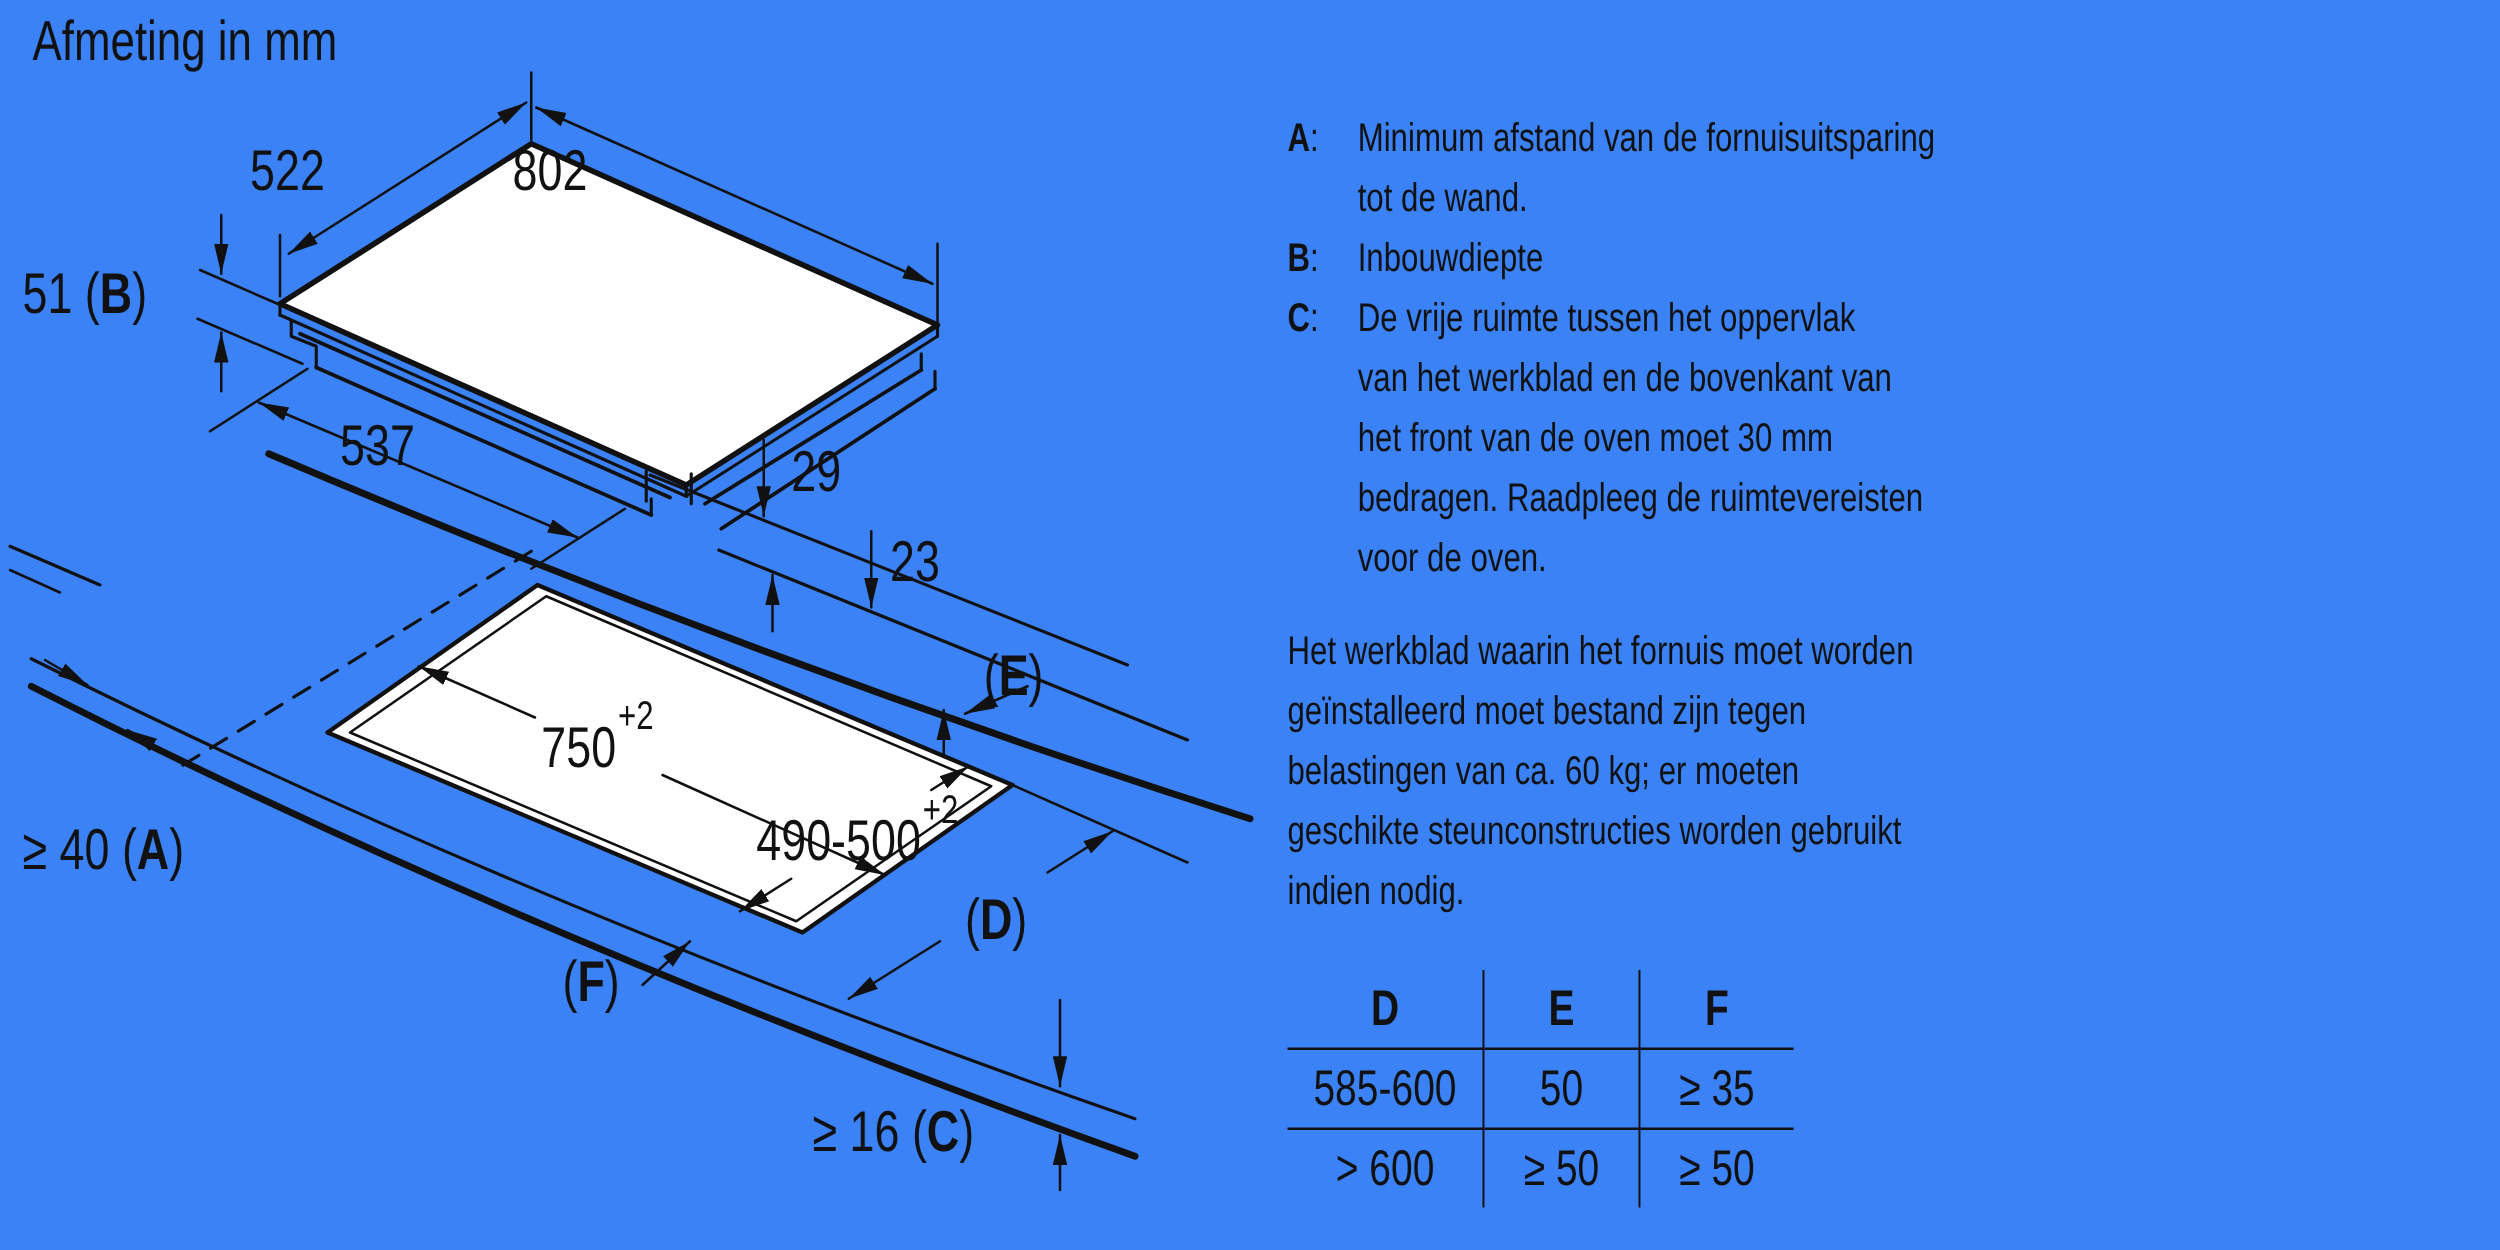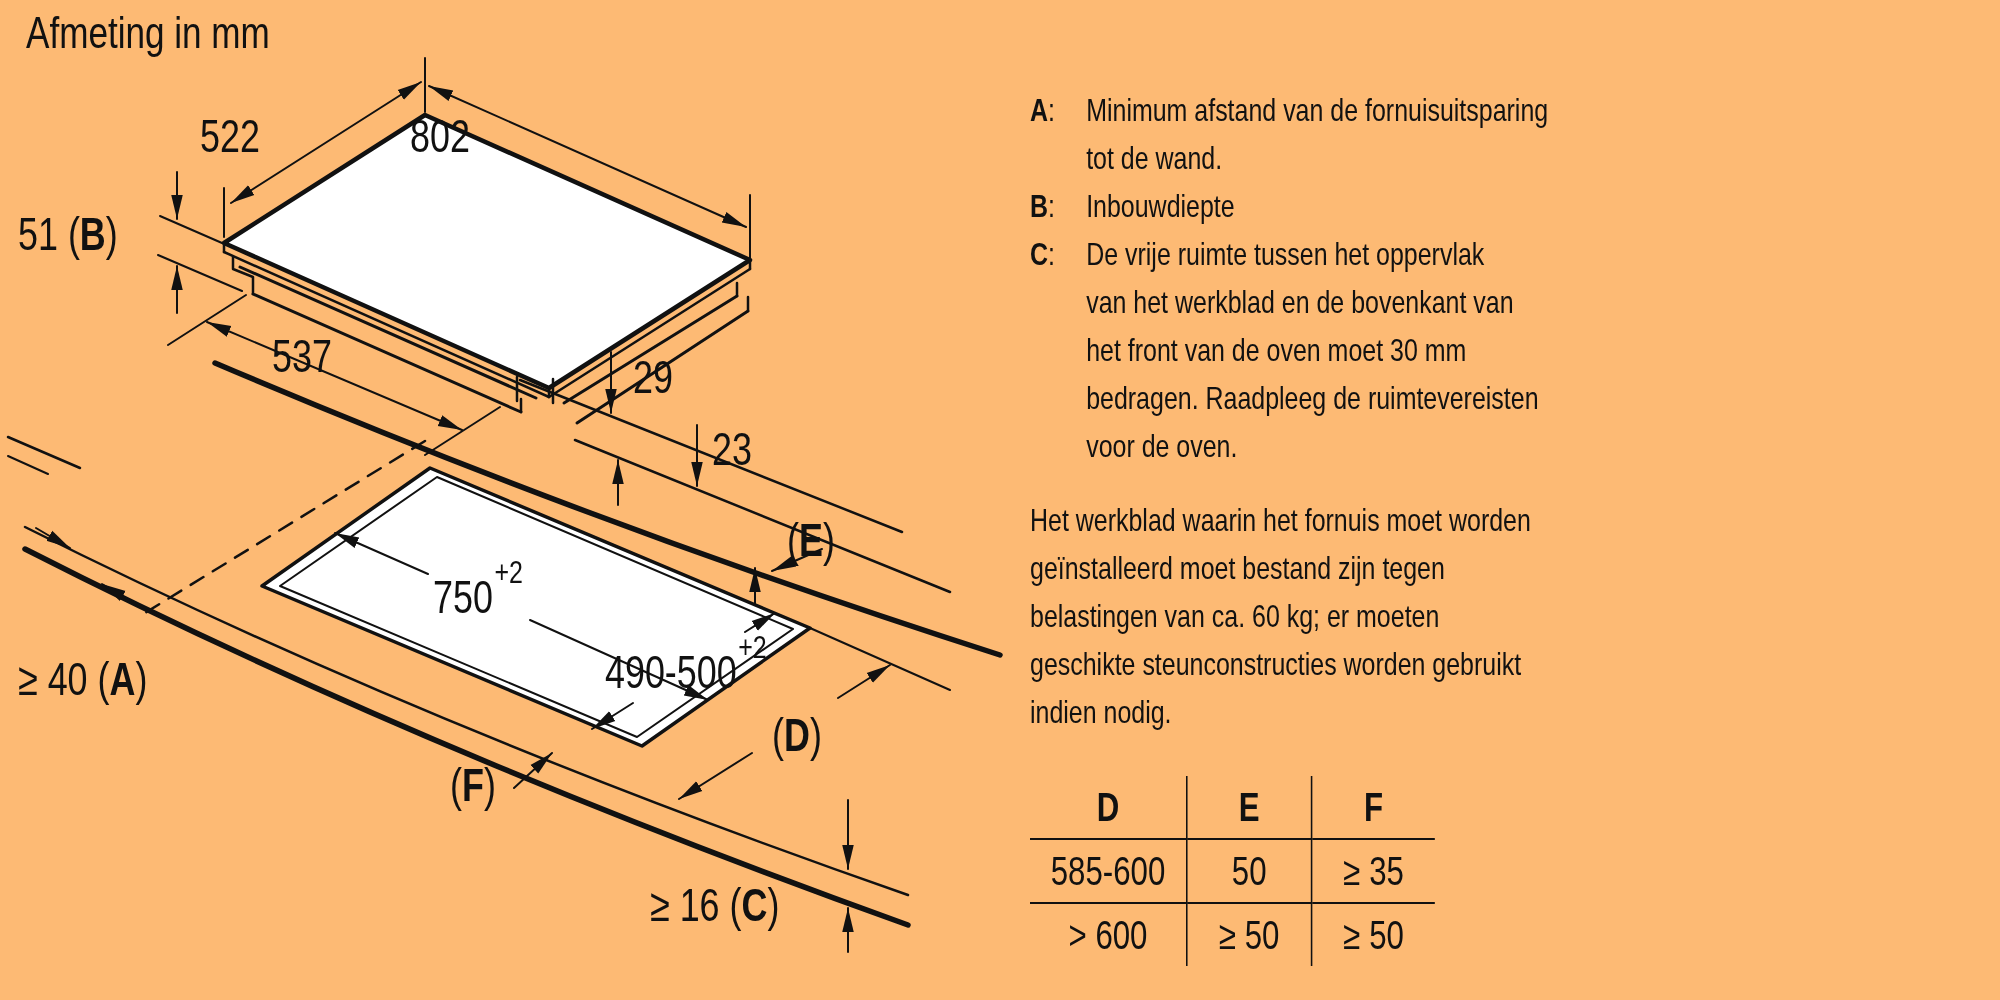--- a/index.html
+++ b/index.html
@@ -1,16 +1,16 @@
 <!DOCTYPE html>
 <html><head>
 <meta charset="utf-8">
 <style>
   html,body{margin:0;padding:0;background:#fff;}
-  .stage{position:relative;width:2000px;height:1000px;background:#fdba74;overflow:hidden;
+  .stage{position:relative;width:2000px;height:1000px;background:#3b82f6;overflow:hidden;
          font-family:"Liberation Sans","DejaVu Sans",sans-serif;color:#111;}
   svg.lines{position:absolute;left:0;top:0;width:2000px;height:1000px;}
   .dlab{position:absolute;font-size:46px;line-height:1;white-space:nowrap;
         transform:scaleX(0.78);transform-origin:0 0;color:#111;}
   .dlab sup{font-size:32px;position:relative;top:-14px;left:2px;}
   .dlab b{font-weight:bold;}
   .title{position:absolute;left:26px;top:8px;font-size:45px;line-height:1.1;white-space:nowrap;
          transform:scaleX(0.78);transform-origin:0 0;}
   .rightcol{position:absolute;left:1030px;top:86px;width:1240px;
             transform:scaleX(0.78);transform-origin:0 0;font-size:32px;line-height:48px;}

